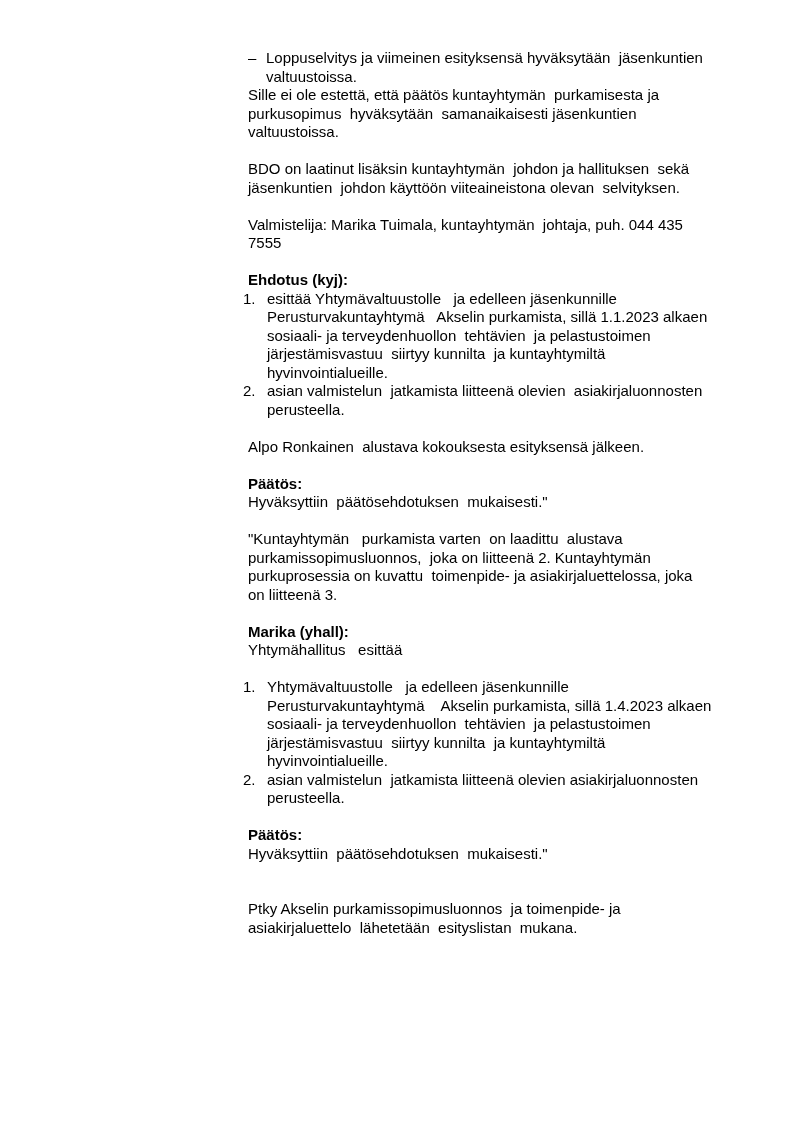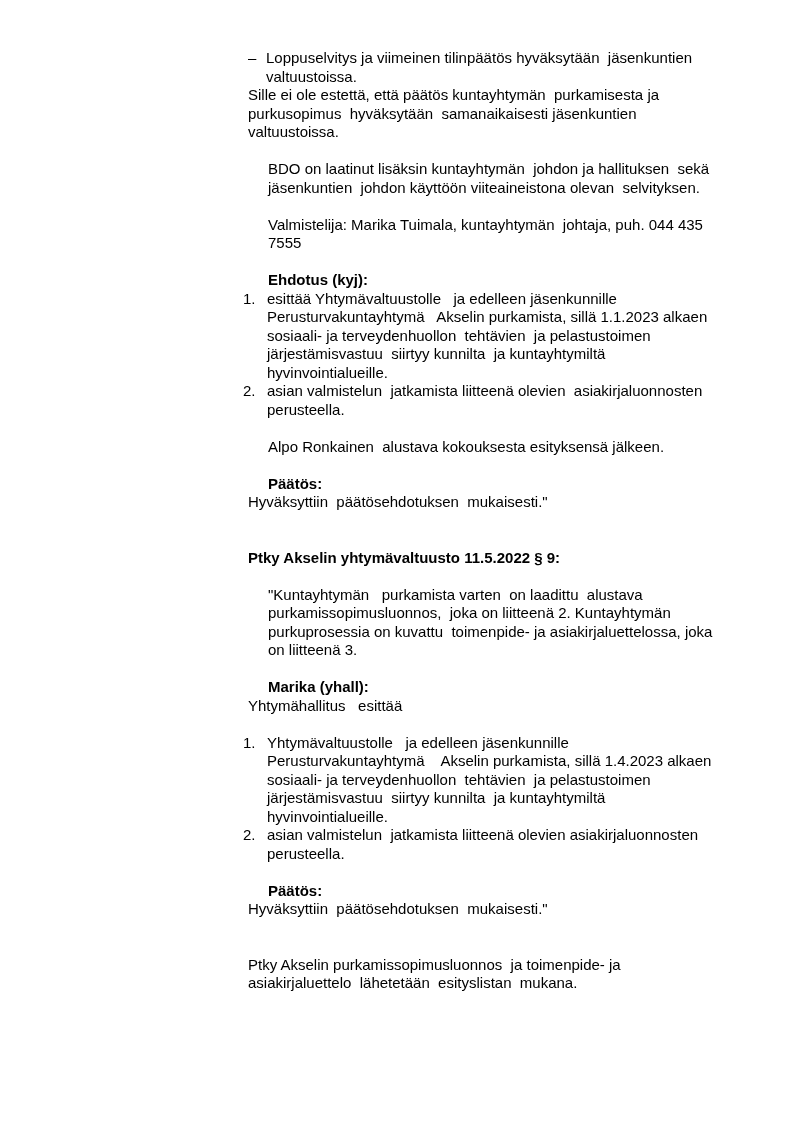--- a/index.html
+++ b/index.html
@@ -37,31 +37,31 @@
     margin-left: -5px;
   }
   .li.num .marker {
     width: 24px;
     flex: none;
   }
   .li.dash .marker {
     width: 18px;
     flex: none;
   }
-  .g1 { margin-top: 18.5px; margin-left: 20px; } 
+  .g1 { margin-top: 18.5px; } 
   .g2 { margin-top: 37px; }   
 </style>
 </head>
 <body>
 
 <div class="doc">
 
   <div class="li dash">
     <span class="marker">–</span>
-    <span class="txt">Loppuselvitys ja viimeinen tilinpäätös hyväksytään  jäsenkuntien
+    <span class="txt">Loppuselvitys ja viimeinen esityksensä hyväksytään  jäsenkuntien
 valtuustoissa.</span>
   </div>
 
   <div class="p">Sille ei ole estettä, että päätös kuntayhtymän  purkamisesta ja
 purkusopimus  hyväksytään  samanaikaisesti jäsenkuntien
 valtuustoissa.</div>
 
   <div class="p g1">BDO on laatinut lisäksin kuntayhtymän  johdon ja hallituksen  sekä
 jäsenkuntien  johdon käyttöön viiteaineistona olevan  selvityksen.</div>
 
@@ -86,21 +86,20 @@
     <span class="txt">asian valmistelun  jatkamista liitteenä olevien  asiakirjaluonnosten
 perusteella.</span>
   </div>
 
   <div class="p g1">Alpo Ronkainen  alustava kokouksesta esityksensä jälkeen.</div>
 
   <div class="h g1">Päätös:</div>
 
   <div class="p">Hyväksyttiin  päätösehdotuksen  mukaisesti."</div>
 
-  <div class="h g2">Ptky Akselin yhtymävaltuusto 11.5.2022 § 9:</div>
 
   <div class="p g1">"Kuntayhtymän   purkamista varten  on laadittu  alustava
 purkamissopimusluonnos,  joka on liitteenä 2. Kuntayhtymän
 purkuprosessia on kuvattu  toimenpide- ja asiakirjaluettelossa, joka
 on liitteenä 3.</div>
 
   <div class="h g1">Marika (yhall):</div>
 
   <div class="p">Yhtymähallitus   esittää</div>
 

